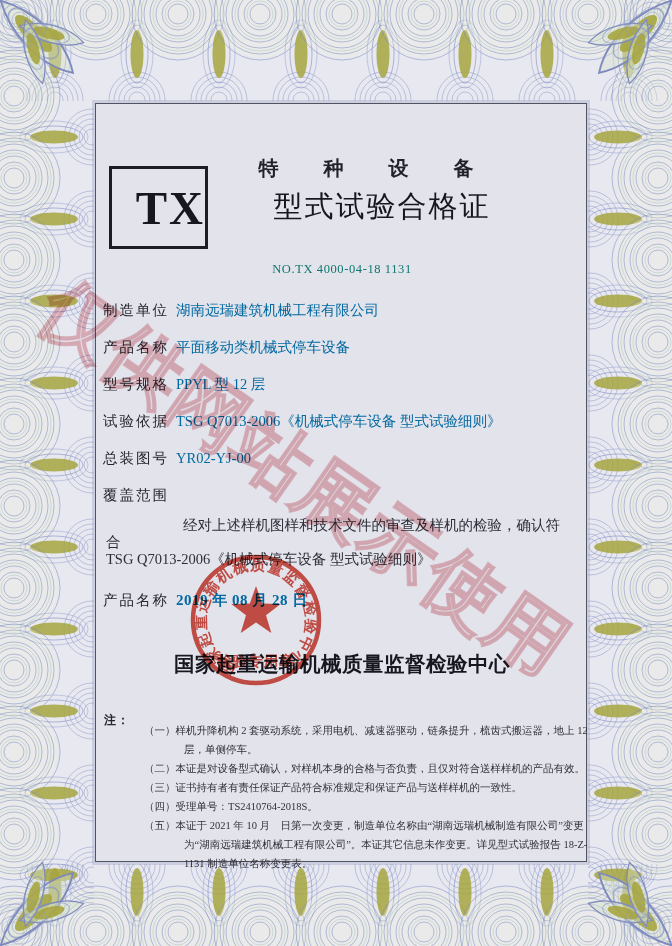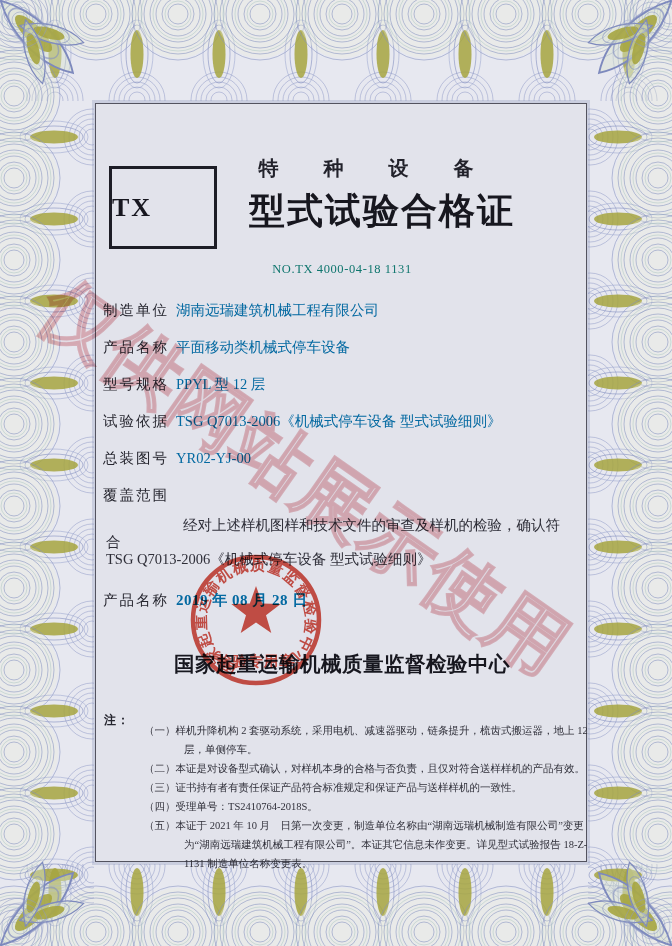--- a/index.html
+++ b/index.html
@@ -10,28 +10,28 @@
     color:#2e2e38;
   }
   .border-svg{position:absolute;left:0;top:0;z-index:1;}
   .inner{
     position:absolute;left:95px;top:103px;width:492px;height:759px;
     background:#e2e3eb;border:1.6px solid #53535f;
     box-shadow:0 0 0 3px rgba(131,140,180,.28);
     z-index:2;box-sizing:border-box;
   }
   .tx-box{
-    position:absolute;left:13px;top:62px;width:108px;height:83px;
-    border:3px solid #1d1d26;display:flex;align-items:center;justify-content:flex-start;
-    font-size:26px;font-weight:bold;letter-spacing:2px;color:#17171f;box-sizing:border-box;
+    position:absolute;left:13px;top:62px;width:99px;height:83px;
+    border:3px solid #1d1d26;display:flex;align-items:center;justify-content:flex-end;
+    font-size:47px;font-weight:bold;letter-spacing:2px;color:#17171f;box-sizing:border-box;
   }
   .hdr1{position:absolute;left:120px;top:51px;width:300px;text-align:center;
     font-size:20px;font-weight:bold;letter-spacing:20px;text-indent:20px;color:#22222b;}
   .title{position:absolute;left:110px;top:83px;width:350px;text-align:center;
-    font-size:36px;font-weight:bold;letter-spacing:2px;text-indent:2px;color:#17171f;}
+    font-size:29px;font-weight:normal;letter-spacing:2px;text-indent:2px;color:#17171f;}
   .certno{position:absolute;left:0;top:158px;width:492px;text-align:center;
     font-size:12.5px;letter-spacing:.6px;color:#0f766e;}
   .frow{position:absolute;left:7px;display:flex;align-items:center;}
   .flabel{width:66px;font-size:14.5px;letter-spacing:2px;color:#26262f;flex:none;}
   .fval{margin-left:7px;font-size:14.5px;color:#0369a1;white-space:nowrap;}
   .r0{top:197px}.r1{top:234px}.r2{top:271px}.r3{top:308px}.r4{top:345px}.r5{top:382px}
   .conclusion{position:absolute;left:10px;top:413px;width:460px;
     font-size:14.5px;line-height:17px;color:#2e2e38;}
   .conclusion .l1{display:block;text-indent:77px;}
   .conclusion .l2{display:block;}

